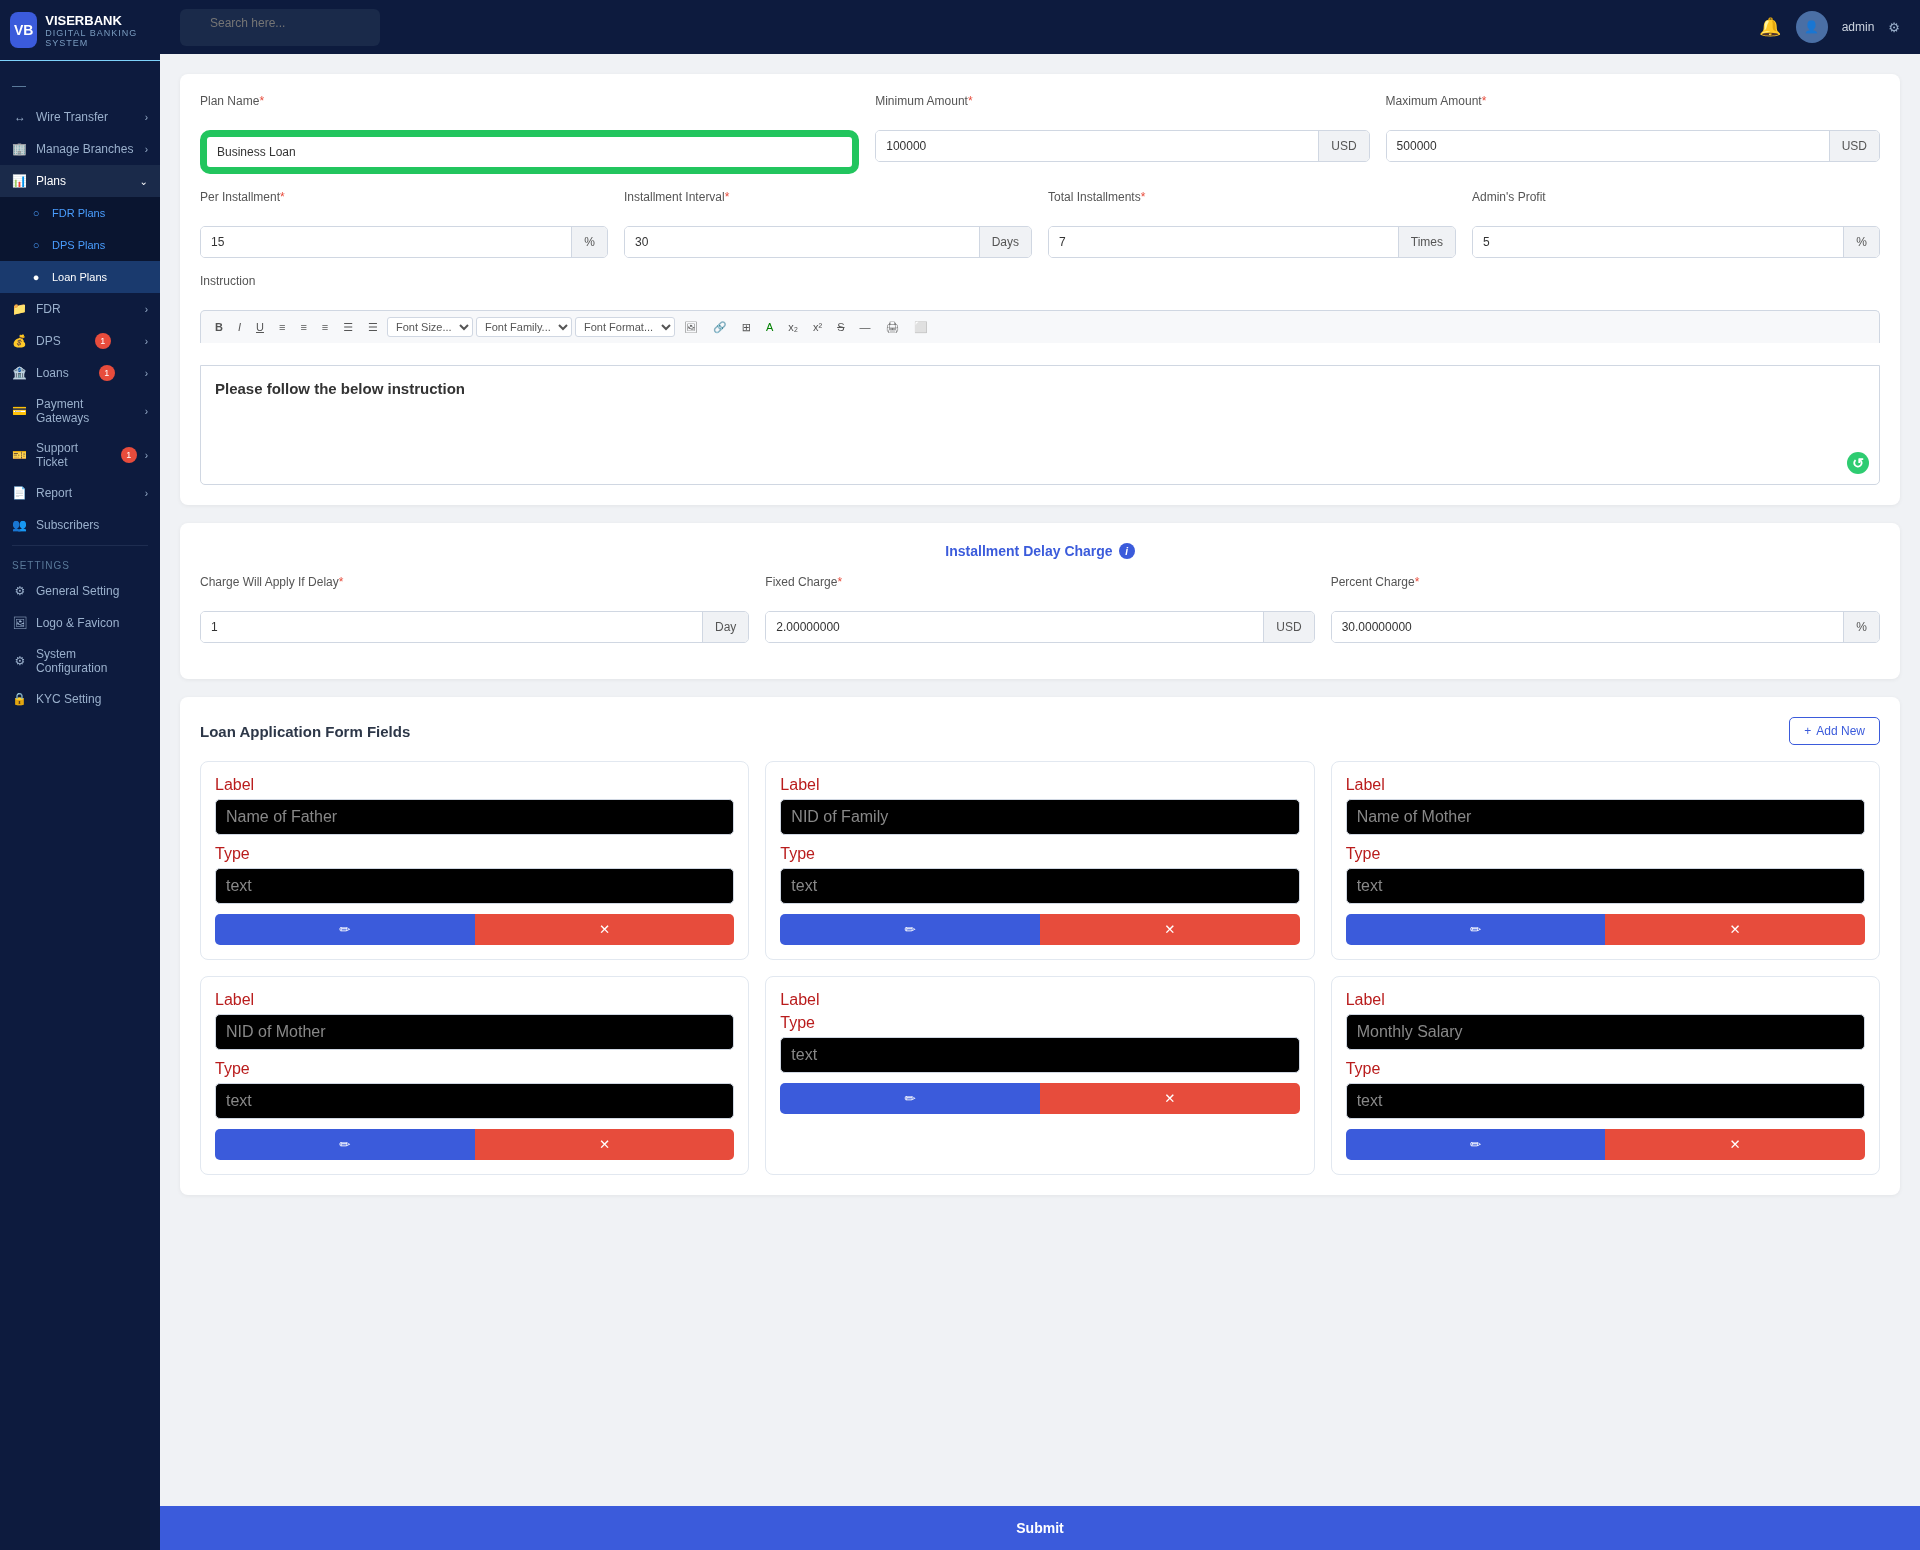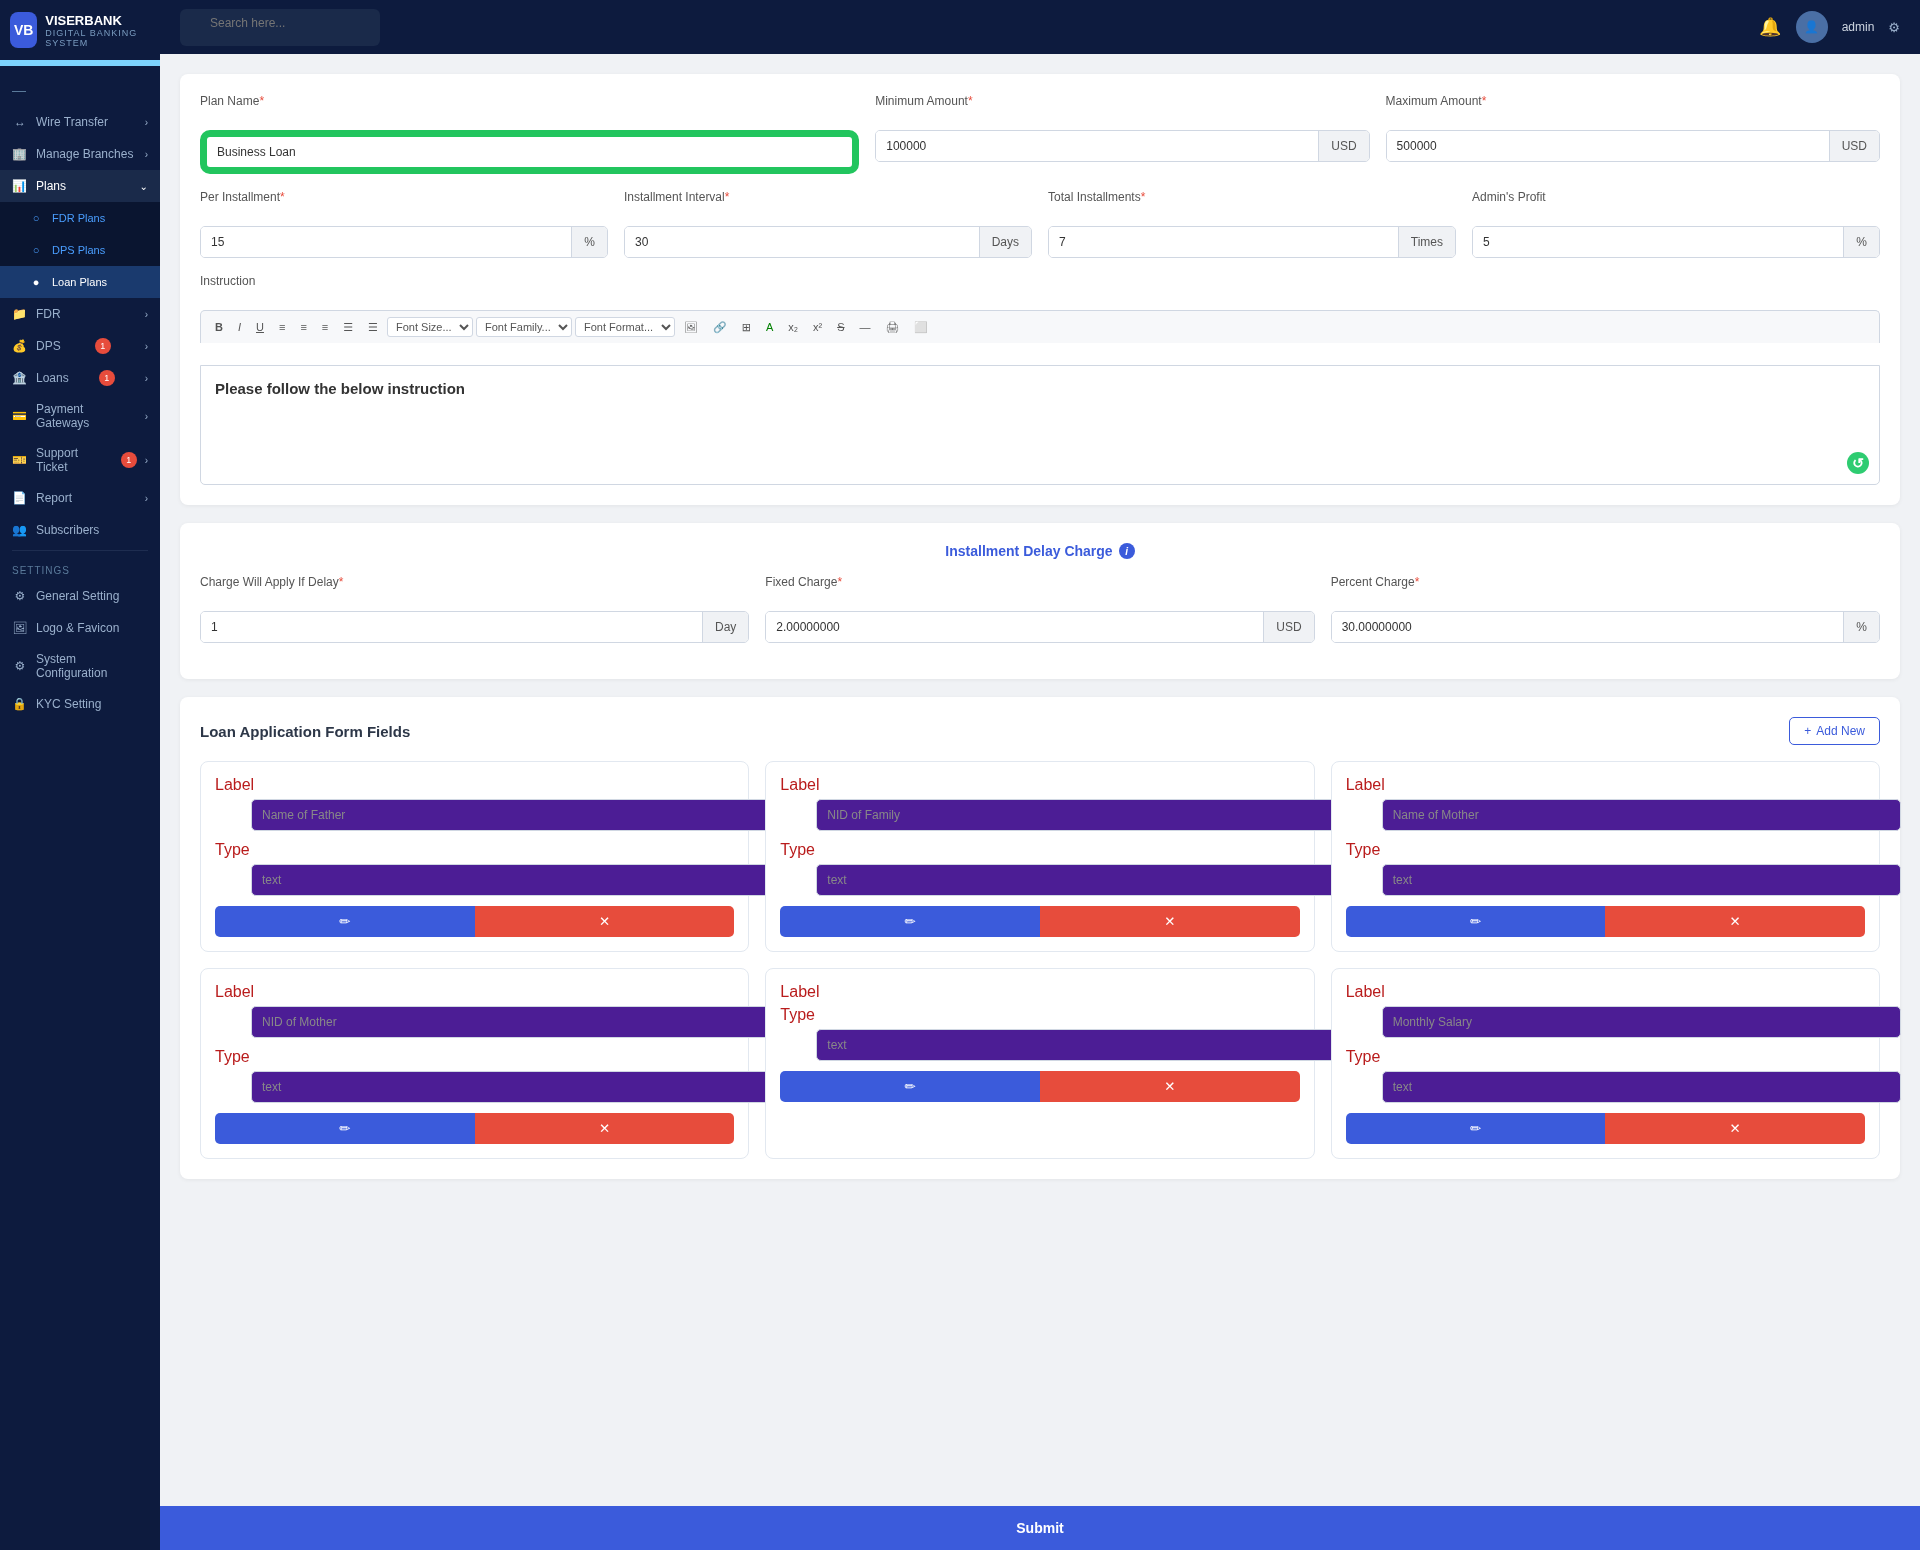--- a/index.html
+++ b/index.html
@@ -1,20 +1,20 @@
 <!DOCTYPE html>
 <html><head>
   <meta charset="utf-8">
   <style>
     * { box-sizing: border-box; margin: 0; padding: 0; }
     body { font-family: 'Segoe UI', Arial, sans-serif; background: #f0f2f5; display: flex; min-height: 1550px; font-size: 13px; }
 
     
     .sidebar { width: 160px; min-width: 160px; background: #0d1b3e; color: #cdd5e0; display: flex; flex-direction: column; min-height: 1550px; }
-    .sidebar-logo { display: flex; align-items: center; gap: 8px; padding: 12px 10px; border-bottom: 6px solid #7dd3fc; }
+    .sidebar-logo { display: flex; align-items: center; gap: 8px; padding: 12px 10px; border-bottom: 1px solid #7dd3fc; }
     .logo-icon { width: 36px; height: 36px; background: #3b5bdb; border-radius: 8px; display: flex; align-items: center; justify-content: center; color: white; font-weight: bold; font-size: 14px; }
     .logo-text { display: flex; flex-direction: column; }
     .logo-name { color: #fff; font-weight: bold; font-size: 13px; }
     .logo-sub { color: #7a9cc0; font-size: 9px; letter-spacing: 1px; }
     .sidebar-nav { flex: 1; padding: 8px 0; }
     .nav-item { display: flex; align-items: center; gap: 8px; padding: 8px 12px; cursor: pointer; color: #9ab0cc; font-size: 12px; position: relative; }
     .nav-item.active { background: #1a2a4a; color: #fff; }
     .nav-item .chevron { margin-left: auto; font-size: 10px; }
     .nav-badge { background: #e74c3c; color: white; border-radius: 50%; width: 16px; height: 16px; display: flex; align-items: center; justify-content: center; font-size: 9px; margin-left: auto; }
     .nav-sub { background: #0a1530; }
@@ -66,21 +66,21 @@
     .info-icon { width: 16px; height: 16px; background: #3b5bdb; border-radius: 50%; color: white; display: inline-flex; align-items: center; justify-content: center; font-size: 10px; font-style: italic; }
 
     
     .fields-header { display: flex; align-items: center; justify-content: space-between; margin-bottom: 16px; }
     .fields-title { font-size: 15px; font-weight: 600; color: #2d3748; }
     .add-new-btn { background: white; border: 1px solid #3b5bdb; border-radius: 5px; padding: 6px 14px; font-size: 12px; color: #3b5bdb; cursor: pointer; display: flex; align-items: center; gap: 5px; }
 
     .fields-grid { display: grid; grid-template-columns: 1fr 1fr 1fr; gap: 16px; }
     .field-card { border: 1px solid #e2e8f0; border-radius: 8px; padding: 14px; background: white; }
     .field-label { font-size: 16px; color: #b91c1c; margin-bottom: 5px; }
-    .field-value { border: 1px solid #d0d7e2; border-radius: 5px; padding: 8px 10px; font-size: 12px; color: #888; background: #4c1d95; margin-bottom: 10px; width: 100%; margin-left: 36px; }
+    .field-value { border: 1px solid #d0d7e2; border-radius: 5px; padding: 8px 10px; font-size: 16px; color: #888; background: #000000; margin-bottom: 10px; width: 100%; }
     .field-actions { display: flex; border-radius: 5px; overflow: hidden; }
     .action-edit { flex: 1; background: #3b5bdb; border: none; padding: 8px; cursor: pointer; display: flex; align-items: center; justify-content: center; color: white; }
     .action-delete { flex: 1; background: #e74c3c; border: none; padding: 8px; cursor: pointer; display: flex; align-items: center; justify-content: center; color: white; }
 
     
     .submit-bar { background: #3b5bdb; padding: 14px; text-align: center; }
     .submit-btn { background: transparent; border: none; color: white; font-size: 14px; font-weight: 600; cursor: pointer; width: 100%; }
   </style>
 </head>
 <body>

